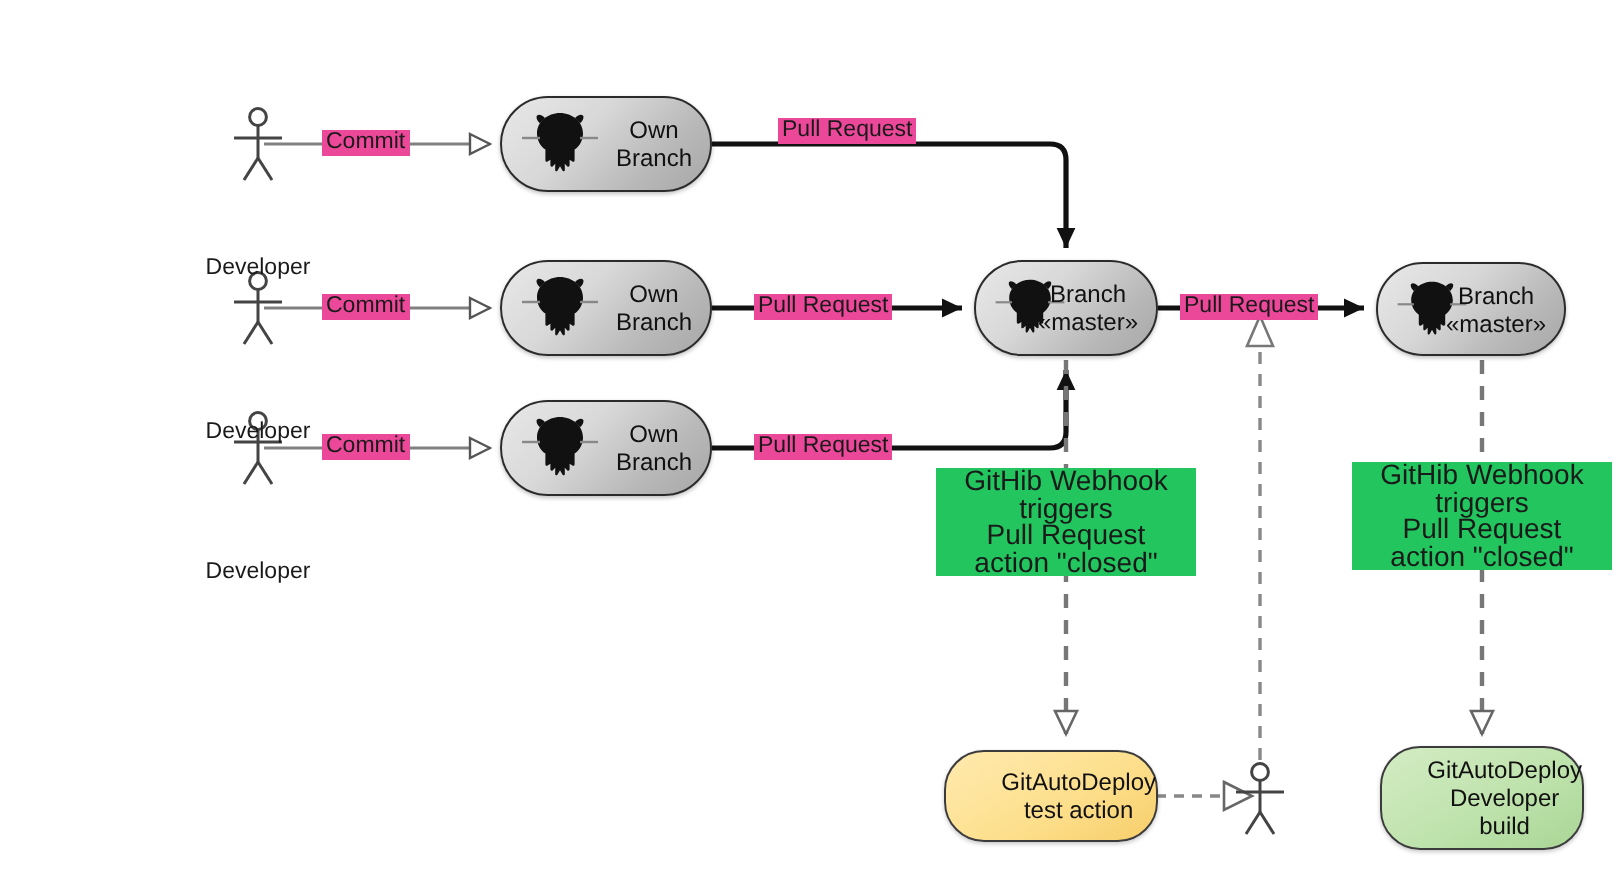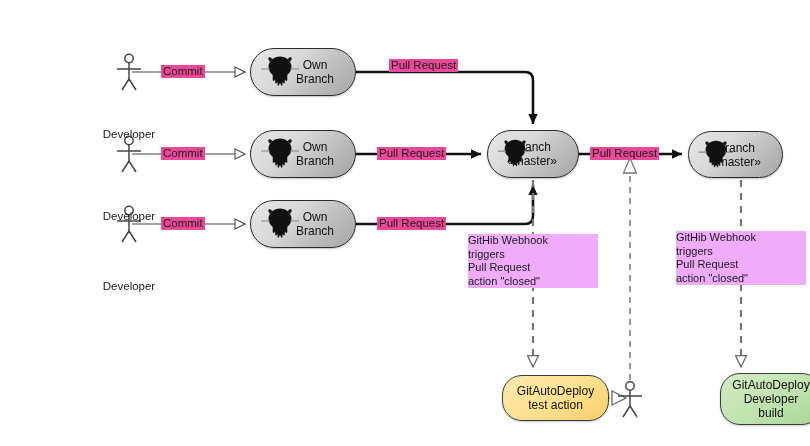--- a/index.html
+++ b/index.html
@@ -39,25 +39,26 @@
     position: absolute;
     font-size: 11.5px;
     color: #1a1a1a;
     white-space: nowrap;
     text-align: center;
     line-height: 13px;
     margin-top: 36px;
   }
   .note-text {
     position: absolute;
-    font-size: 11px;
+    font-size: 14px;
     color: #1a1a1a;
+    text-align: center;
     line-height: 13.5px;
     white-space: pre-line;
-    background: #f0abfc;
+    background: #22c55e;
   }
   .node {
     position: absolute;
     box-sizing: border-box;
     border: 1.6px solid #2b2b2b;
     display: flex;
     align-items: center;
     justify-content: flex-end;
     font-size: 12px;
     color: #111111;
@@ -65,34 +66,32 @@
     text-align: center;
   }
   .node.branch {
     border-radius: 24px;
     background: linear-gradient(135deg, #e8e8e8 0%, #d8d8d8 38%, #b9b9b9 72%, #a7a7a7 100%);
     box-shadow: 0 1px 2px rgba(0,0,0,0.25);
   }
   .node .label {
     position: relative;
     z-index: 2;
-    padding-right: 21px;
+    padding-right: 9px;
   }
   .gh-icon {
     position: absolute;
     left: 8px;
     top: 50%;
     transform: translateY(-50%);
     z-index: 1;
   }
   .node.deploy {
     border-radius: 20px;
-    justify-content: center;
     box-shadow: 0 1px 2px rgba(0,0,0,0.22);
-    margin-left: 30px;
   }
   .node.deploy .label { padding-right: 0; }
   .node.deploy.test {
     background: linear-gradient(150deg, #ffe9ae 0%, #fde08e 55%, #f7ce6a 100%);
     border-color: #3b3b3b;
   }
   .node.deploy.prod {
     background: linear-gradient(150deg, #d3ecc3 0%, #bfe3ad 55%, #a9d696 100%);
     border-color: #3b3b3b;
   }

